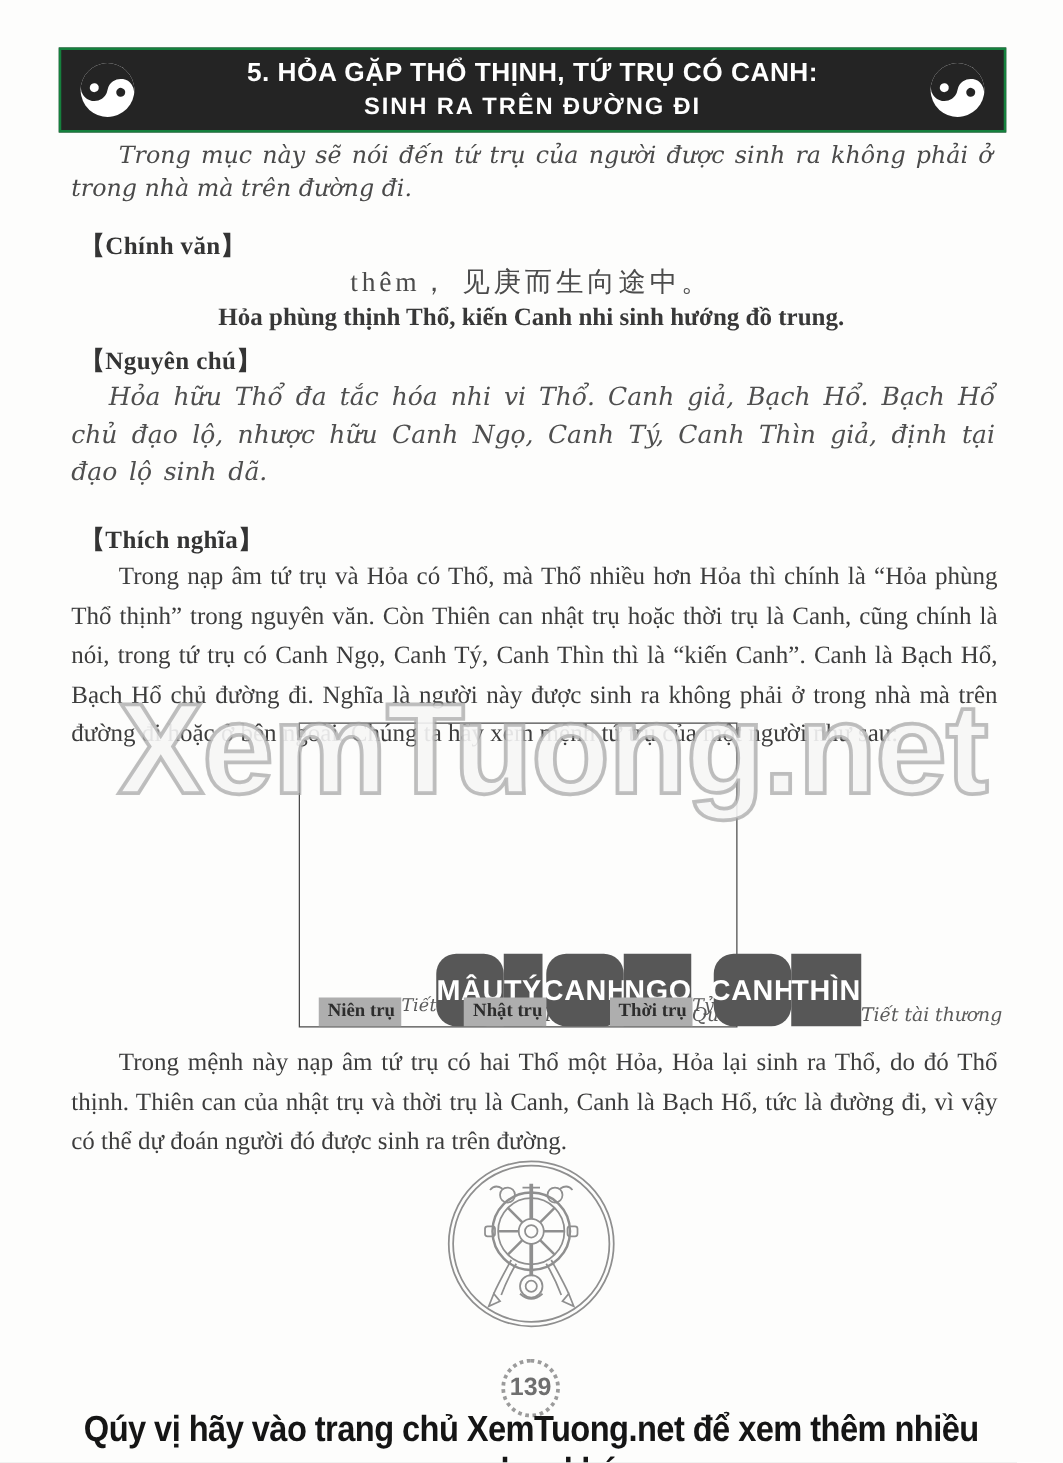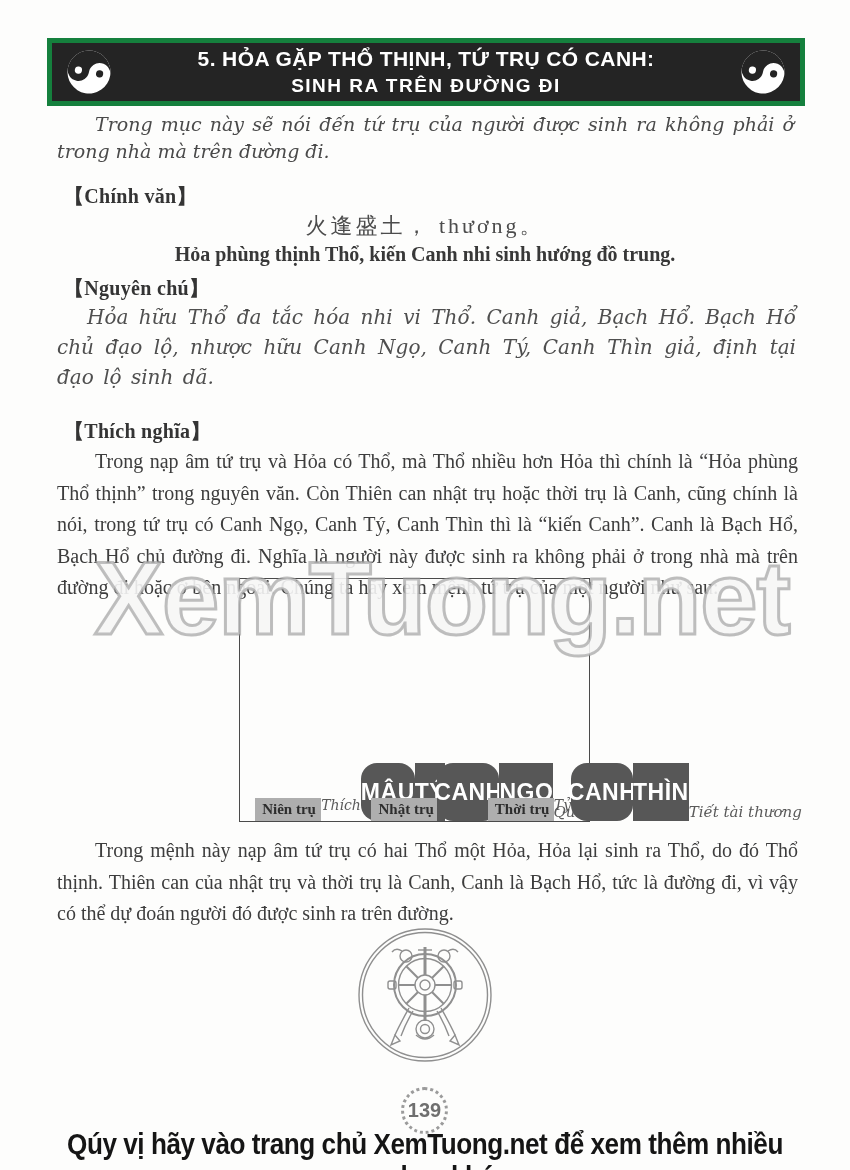--- a/index.html
+++ b/index.html
@@ -6,21 +6,21 @@
   html,body { background:#e8e8e8; }
   .page {
     position:relative; width:850px; height:1170px; margin:0 auto;
     background:#fdfdfc; overflow:hidden;
     font-family:"Liberation Serif", serif; color:#3d3d3d;
   }
   
   .header-bar {
     position:absolute; left:47px; top:38px; width:758px; height:68px;
     background:#242424; display:flex; align-items:center; justify-content:space-between;
-    padding:0 13px; border:5px solid #15803d;
+    padding:0 13px; border:2px solid #15803d;
   }
   .yy { width:48px; height:48px; flex:0 0 auto; }
   .titles { flex:1; text-align:center; color:#ffffff;
     font-family:"Liberation Sans", sans-serif; font-weight:bold; }
   .title-1 { font-size:21px; letter-spacing:0.4px; }
   .title-2 { font-size:19px; margin-top:4px; letter-spacing:1.5px; }
   
   .intro {
     position:absolute; left:57px; top:111px; width:737px;
     font-family:"DejaVu Serif", serif; font-style:italic;
@@ -136,34 +136,34 @@
         <path d="M24 2.5 a21.5 21.5 0 0 0 0 43 a10.75 10.75 0 0 0 0 -21.5 a10.75 10.75 0 0 1 0 -21.5 z" fill="#242424"></path>
         <circle cx="24" cy="13.25" r="3.6" fill="#242424"></circle>
         <circle cx="24" cy="34.75" r="3.6" fill="#ffffff"></circle>
       </g>
     </svg>
   </div>
 
   <p class="intro">Trong mục này sẽ nói đến tứ trụ của người được sinh ra không phải ở trong nhà mà trên đường đi.</p>
 
   <div class="sec-head h-chinhvan">【Chính văn】</div>
-  <div class="chinese">火逢盛土， thương。</div>
+  <div class="chinese">thêm， 见庚而生向途中。</div>
   <div class="translit">Hỏa phùng thịnh Thổ, kiến Canh nhi sinh hướng đồ trung.</div>
 
   <div class="sec-head h-nguyenchu">【Nguyên chú】</div>
   <p class="ital-p nc-p1">Hỏa hữu Thổ đa tắc hóa nhi vi Thổ. Canh giả, Bạch Hổ. Bạch Hổ chủ đạo lộ, nhược hữu Canh Ngọ, Canh Tý, Canh Thìn giả, định tại đạo lộ sinh dã.</p>
 
   <div class="sec-head h-thichnghia">【Thích nghĩa】</div>
   <p class="body-p tn-p">Trong nạp âm tứ trụ và Hỏa có Thổ, mà Thổ nhiều hơn Hỏa thì chính là “Hỏa phùng Thổ thịnh” trong nguyên văn. Còn Thiên can nhật trụ hoặc thời trụ là Canh, cũng chính là nói, trong tứ trụ có Canh Ngọ, Canh Tý, Canh Thìn thì là “kiến Canh”. Canh là Bạch Hổ, Bạch Hổ chủ đường đi. Nghĩa là người này được sinh ra không phải ở trong nhà mà trên đường đi hoặc ở bên ngoài. Chúng ta hãy xem mệnh tứ trụ của một người như sau:</p>
 
   <div class="pillar-table">
 
     <div class="pillar-col">
       <div class="pillar-header">Niên trụ</div>
-      <div class="pillar-note-top">Thích</div>
+      <div class="pillar-note-top">Tiết</div>
       <div class="stem-box">MẬU</div>
       <div class="branch-box">TÝ</div>
       <div class="pillar-note-bottom">Thương</div>
     </div>
 
 
     <div class="pillar-col">
       <div class="pillar-header">Nhật trụ</div>
       <div class="pillar-note-top"></div>
       <div class="stem-box">CANH</div>

